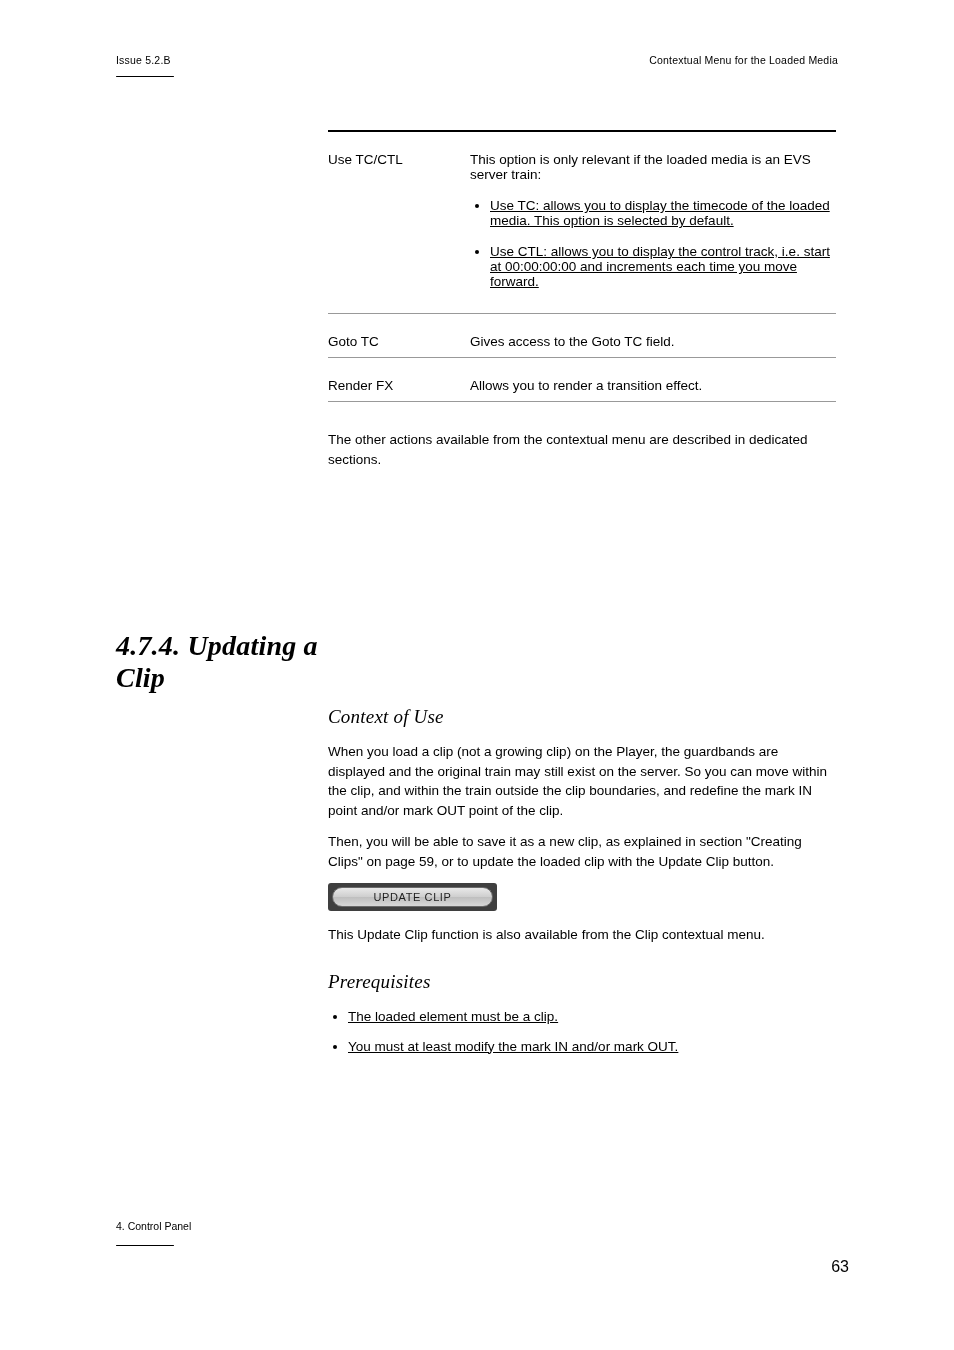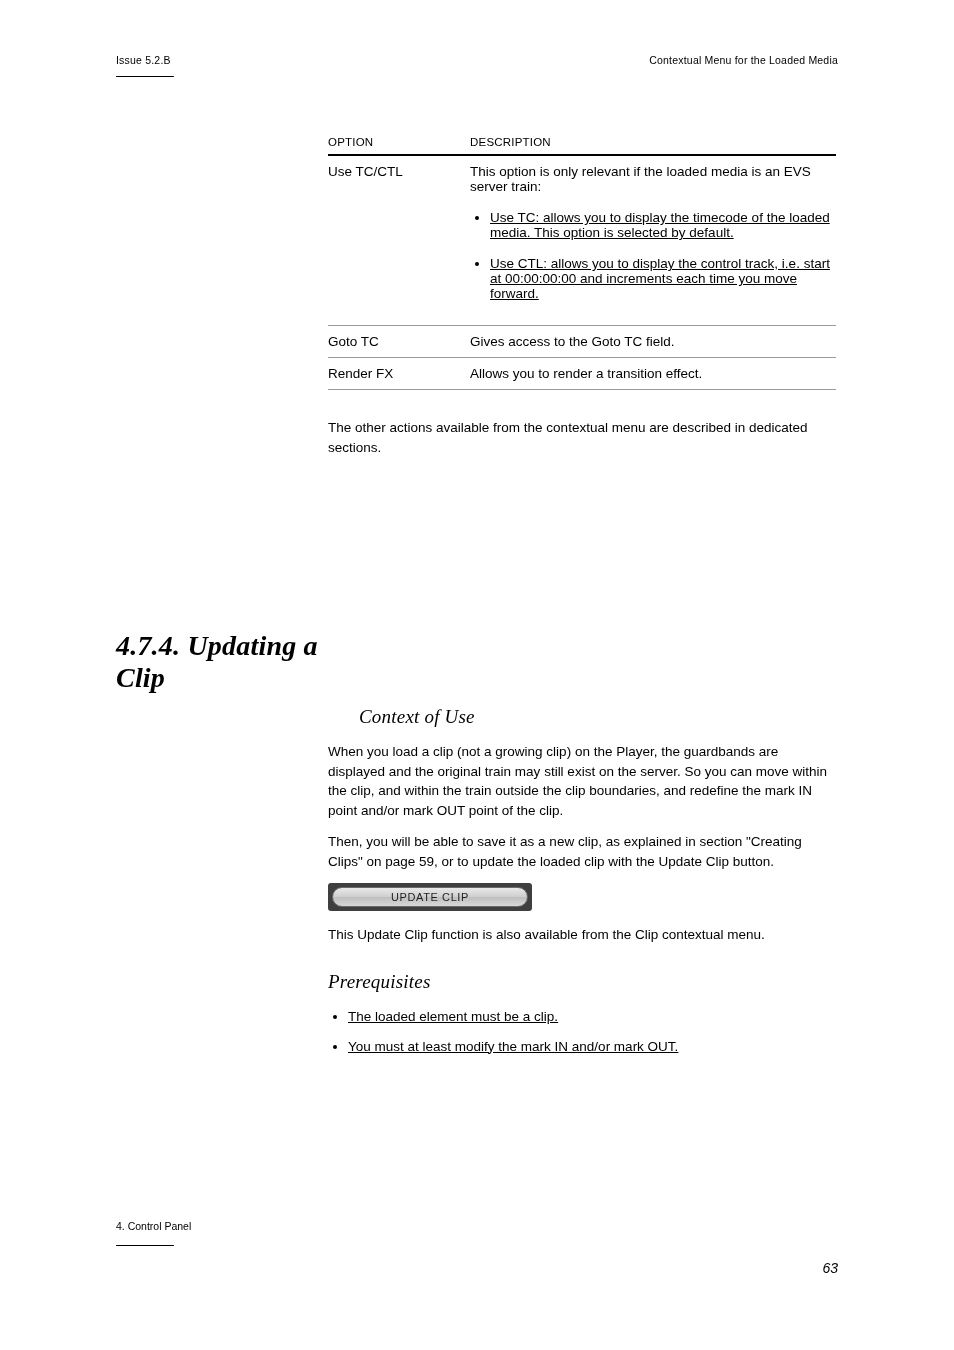--- a/index.html
+++ b/index.html
@@ -12,56 +12,52 @@
     .content { position: absolute; left: 116px; top: 130px; width: 720px; }
     .col-left { position: absolute; left: 0; width: 212px; }
     .col-right { position: absolute; left: 212px; width: 508px; }
 
     .para { font-size: 13.5px; line-height: 1.45; margin-bottom: 12px; }
 
     table.opt { border-collapse: collapse; width: 100%; font-size: 13.5px; }
     table.opt td, table.opt th { vertical-align: top; }
     .tbl-rule-heavy { border-top: 2px solid #000; height: 0; }
     .tbl-rule { border-top: 1px solid #999; height: 0; }
-    .tbl-row td { padding: 8px 0 8px 0; }
+    .tbl-row td { padding: 20px 0 8px 0; }
     .tbl-header td { padding: 6px 0 6px 0; font-size: 11.5px; letter-spacing: .2px; }
     .opt-col { width: 142px; padding-right: 6px; }
     .desc-col { }
     ul.bul { list-style: disc; padding-left: 20px; }
     ul.bul li { margin-bottom: 16px; text-decoration: underline; }
 
     .h2 { font-family: Georgia, 'Times New Roman', serif; font-size: 28px; font-style: italic; font-weight: 700; margin-top: 46px; margin-bottom: 18px; letter-spacing: .2px; }
     .h3 { font-family: Georgia, 'Times New Roman', serif; font-size: 19px; font-style: italic; font-weight: 400; margin-top: 26px; margin-bottom: 14px; letter-spacing: .2px; }
 
-    .button-wrap { position: relative; width: 204px; height: 28px; margin: 2px 0 14px 0; background: #3f3f3f; padding: 4px; border-radius: 3px; }
+    .button-wrap { position: relative; width: 169px; height: 28px; margin: 2px 0 14px 0; background: #3f3f3f; padding: 4px; border-radius: 3px; }
     .button-inner { width: 100%; height: 100%; background: linear-gradient(#e9e9e9,#cfcfcf 48%,#bfbfbf 52%,#d8d8d8); border: 1px solid #6a6a6a; border-radius: 10px; text-align: center; font-size: 11px; line-height: 19px; letter-spacing: .6px; color: #1e1e1e; font-family: Tahoma, Arial, sans-serif; }
 
-    .footer-page { position: absolute; right: 116px; bottom: 74px; font-size: 14px; font-style: italic; }
+    .footer-page { position: absolute; right: 105px; bottom: 74px; font-size: 16px; }
     .bottom-rule { position: absolute; left: 116px; bottom: 104px; width: 58px; height: 0; border-top: 1px solid #000; }
     .chapref { position: absolute; left: 116px; bottom: 118px; font-size: 10.5px; }
 
     .row-after-table { margin-top: 28px; }
   </style>
 </head>
 <body>
 
 <div class="page">
   <div class="header-issue">Issue 5.2.B</div>
   <div class="header-title">Contextual Menu for the Loaded Media</div>
   <div class="top-rule"></div>
 
   <div class="content">
 
     <div class="col-right" style="top:0;">
       <table class="opt">
         <tbody>
-            <tr class="tbl-header">
-          <td class="opt-col"><span>OPTION</span></td>
-          <td class="desc-col"><span>DESCRIPTION</span></td>
-        </tr>
         <tr>
               <td colspan="2" class="tbl-rule-heavy"></td>
             </tr>
         <tr class="tbl-row">
           <td class="opt-col"><span>Use TC/CTL</span></td>
           <td class="desc-col">
             <div style="margin-bottom:16px;">This option is only relevant if the loaded media is an EVS server train:</div>
             <ul class="bul">
               <li>Use TC: allows you to display the timecode of the loaded media. This option is selected by default.</li>
               <li>Use CTL: allows you to display the control track, i.e. start at 00:00:00:00 and increments each time you move forward.</li>
@@ -90,21 +86,21 @@
 
       <div class="para row-after-table">The other actions available from the contextual menu are described in dedicated sections.</div>
     </div>
 
     <div style="position:relative; top:500px; width:720px;">
       <div class="col-left" style="position:relative;">
         <div class="h2" style="margin-top:0;">4.7.4. Updating a Clip</div>
       </div>
       <div style="clear:both;"></div>
       <div class="col-right" style="position:relative; left:212px; width:508px; margin-top:-6px;">
-        <div class="h3" style="margin-top:6px;margin-left:31px;">Context of Use</div>
+        <div class="h3" style="margin-top:6px;">Context of Use</div>
         <div class="para">When you load a clip (not a growing clip) on the Player, the guardbands are displayed and the original train may still exist on the server. So you can move within the clip, and within the train outside the clip boundaries, and redefine the mark IN point and/or mark OUT point of the clip.</div>
         <div class="para">Then, you will be able to save it as a new clip, as explained in section "Creating Clips" on page 59, or to update the loaded clip with the Update Clip button.</div>
         <div class="button-wrap">
           <div class="button-inner">UPDATE CLIP</div>
         </div>
         <div class="para">This Update Clip function is also available from the Clip contextual menu.</div>
 
         <div class="h3">Prerequisites</div>
         <ul class="bul" style="font-size:13.5px; line-height:1.45;">
           <li style="margin-bottom:10px;">The loaded element must be a clip.</li>

